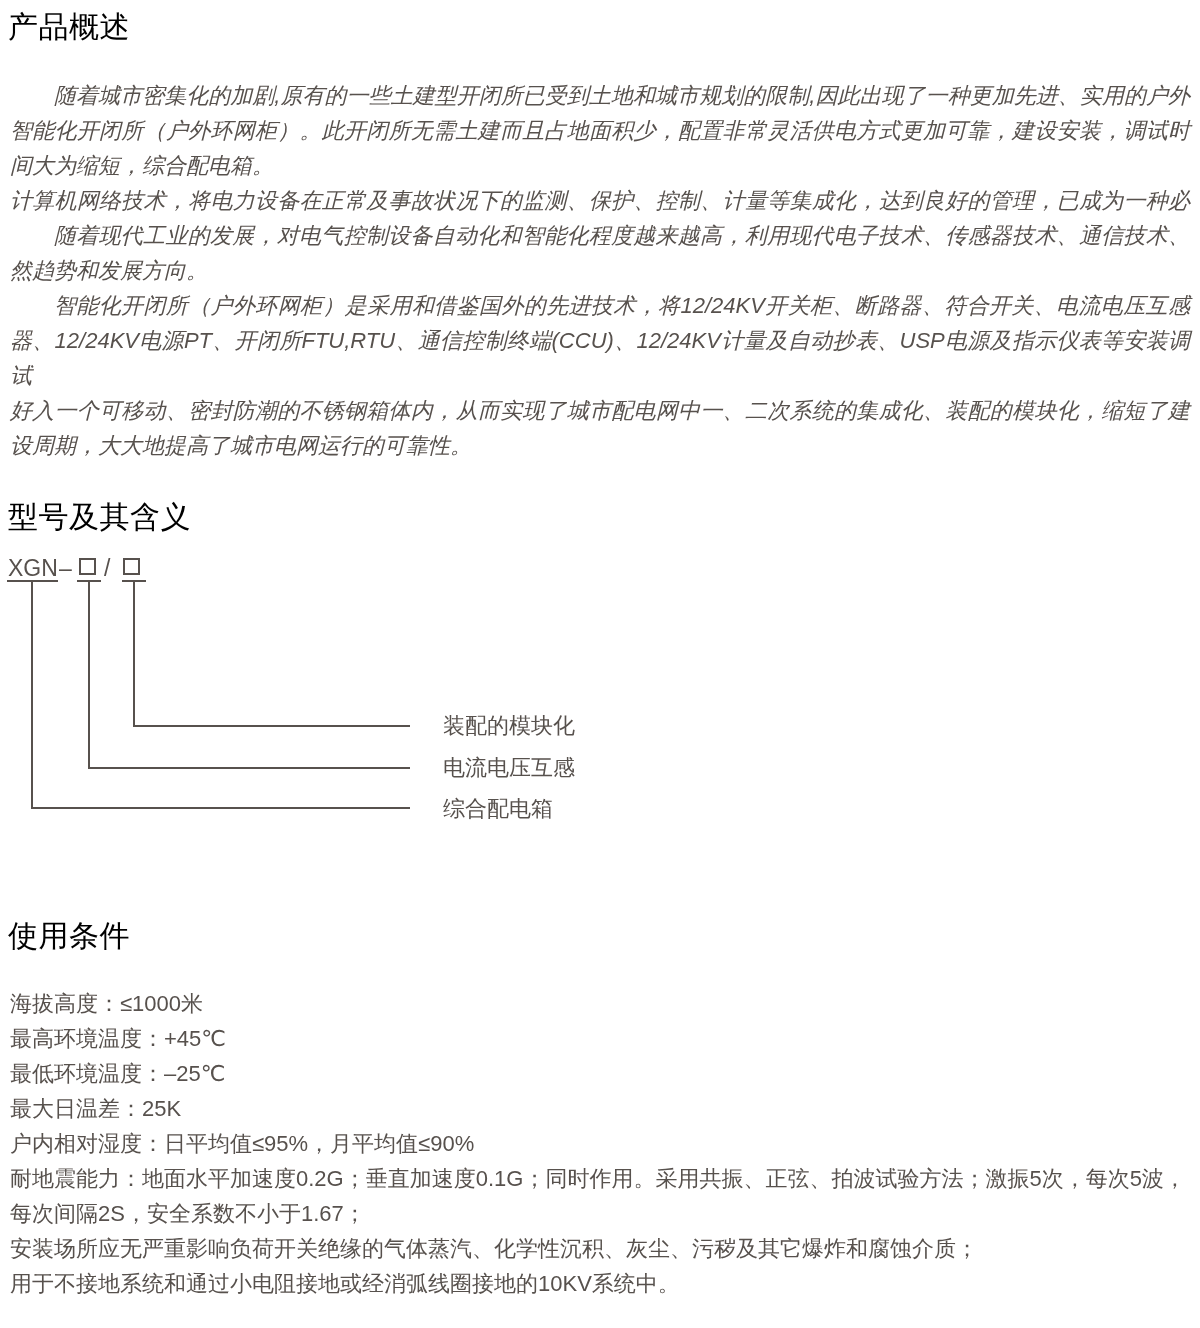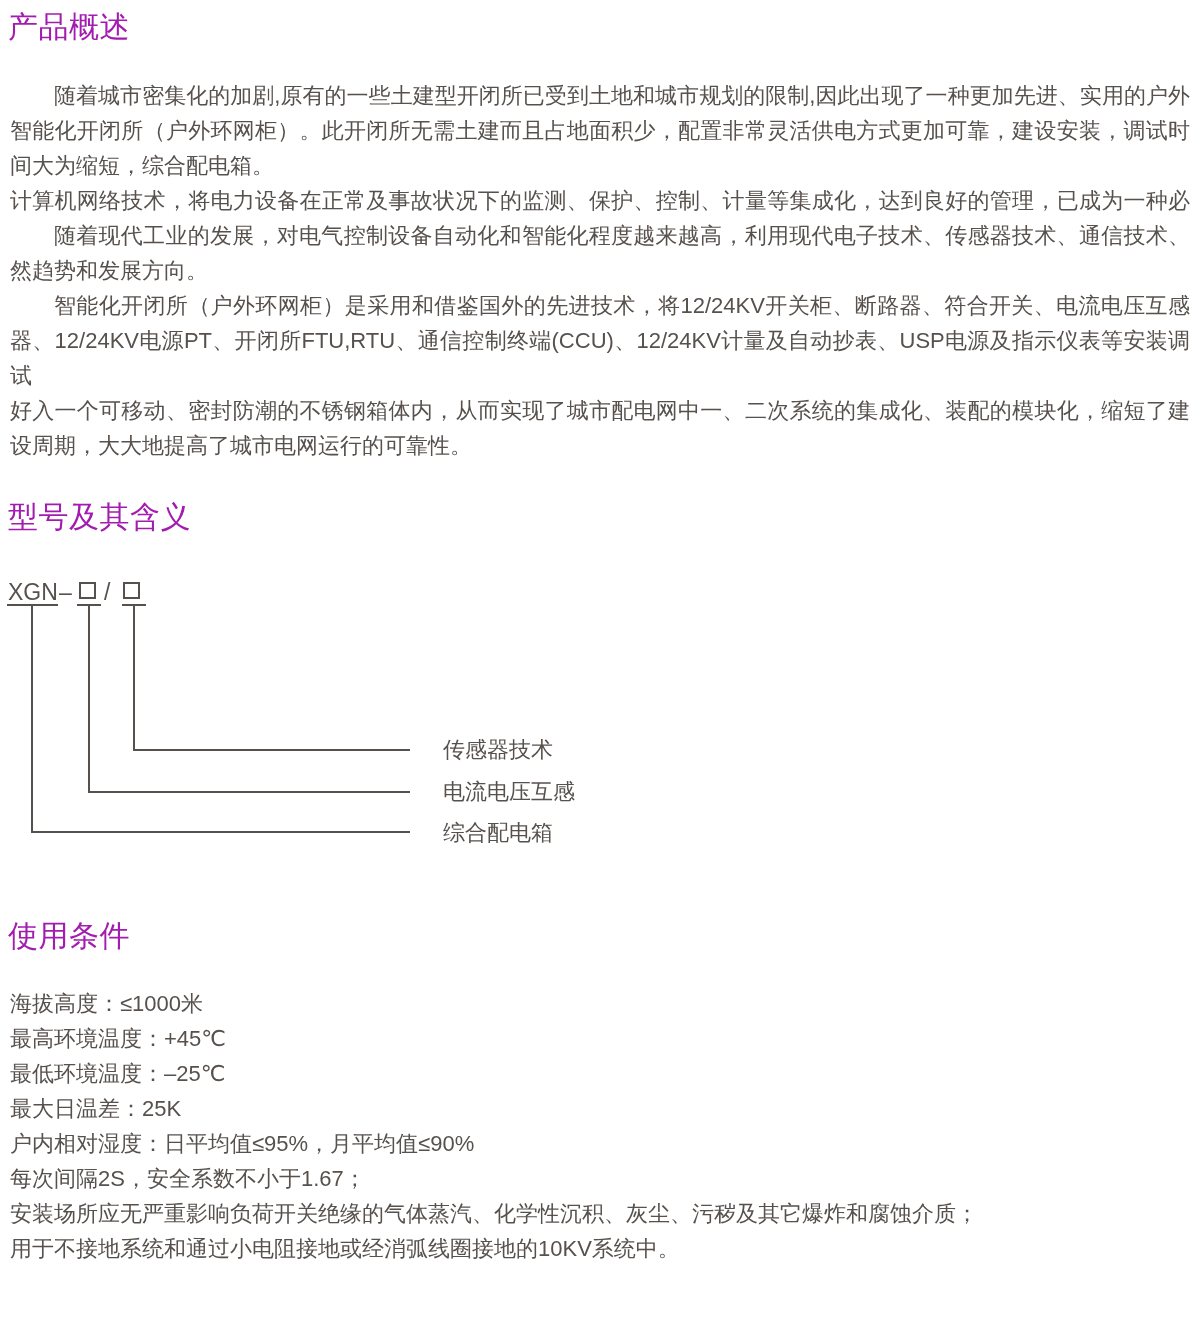--- a/index.html
+++ b/index.html
@@ -12,55 +12,55 @@
     overflow: hidden;
     font-family: "Liberation Sans", "DejaVu Sans", sans-serif;
     color: #57514d;
   }
   .sec-heading {
     position: absolute;
     left: 8px;
     font-size: 30px;
     line-height: 33px;
     font-weight: 400;
-    color: #a21caf;
+    color: #000000;
     letter-spacing: 0.5px;
     white-space: nowrap;
     font-family: Liberation Serif, serif;
   }
   #h-overview   { top: 10px; }
   #h-model      { top: 500px; }
   #h-conditions { top: 919px; }
 
   .copy {
     position: absolute;
     left: 10px;
     top: 78px;
     width: 1180px;
     font-size: 22px;
     line-height: 35px;
   }
-  .pl { text-align: justify; text-align-last: justify; }
+  .pl { text-align: justify; text-align-last: justify; font-style: italic; }
   .pl.first { text-indent: 44px; }
   .pl.last  { text-align-last: left; }
 
   .conds {
     position: absolute;
     left: 10px;
     top: 986px;
     width: 1188px;
     font-size: 22px;
     line-height: 35px;
     white-space: nowrap;
   }
 
   .diagram {
     position: absolute;
     left: 0;
-    top: 579px;
+    top: 555px;
     width: 760px;
     height: 285px;
     padding-left: 33px;
   }
   .f {
     position: absolute;
     font-size: 23px;
     line-height: 24px;
     white-space: nowrap;
   }
@@ -116,31 +116,32 @@
     <div class="ln" style="left:122px; top:25px; width:24px; height:2px;"></div>
 
     <div class="ln" style="left:31px;  top:25px; width:2px; height:229px;"></div>
     <div class="ln" style="left:88px;  top:25px; width:2px; height:189px;"></div>
     <div class="ln" style="left:133px; top:25px; width:2px; height:147px;"></div>
 
     <div class="ln" style="left:133px; top:170px; width:277px; height:2px;"></div>
     <div class="ln" style="left:88px;  top:212px; width:322px; height:2px;"></div>
     <div class="ln" style="left:31px;  top:252px; width:379px; height:2px;"></div>
 
-    <div class="callout-label" style="top:158px;">传感器技术</div>
+    <div class="callout-label" style="top:158px;">装配的模块化</div>
     <div class="callout-label" style="top:200px;">电流电压互感</div>
     <div class="callout-label" style="top:241px;">综合配电箱</div>
   </div>
 
   <div class="sec-heading" id="h-conditions">使用条件</div>
 
   <div class="conds">
     <div>海拔高度：≤1000米</div>
     <div>最高环境温度：+45℃</div>
     <div>最低环境温度：–25℃</div>
     <div>最大日温差：25K</div>
     <div>户内相对湿度：日平均值≤95%，月平均值≤90%</div>
+    <div>耐地震能力：地面水平加速度0.2G；垂直加速度0.1G；同时作用。采用共振、正弦、拍波试验方法；激振5次，每次5波，</div>
     <div>每次间隔2S，安全系数不小于1.67；</div>
     <div>安装场所应无严重影响负荷开关绝缘的气体蒸汽、化学性沉积、灰尘、污秽及其它爆炸和腐蚀介质；</div>
     <div>用于不接地系统和通过小电阻接地或经消弧线圈接地的10KV系统中。</div>
   </div>
 
 </div>
 
 </body></html>

